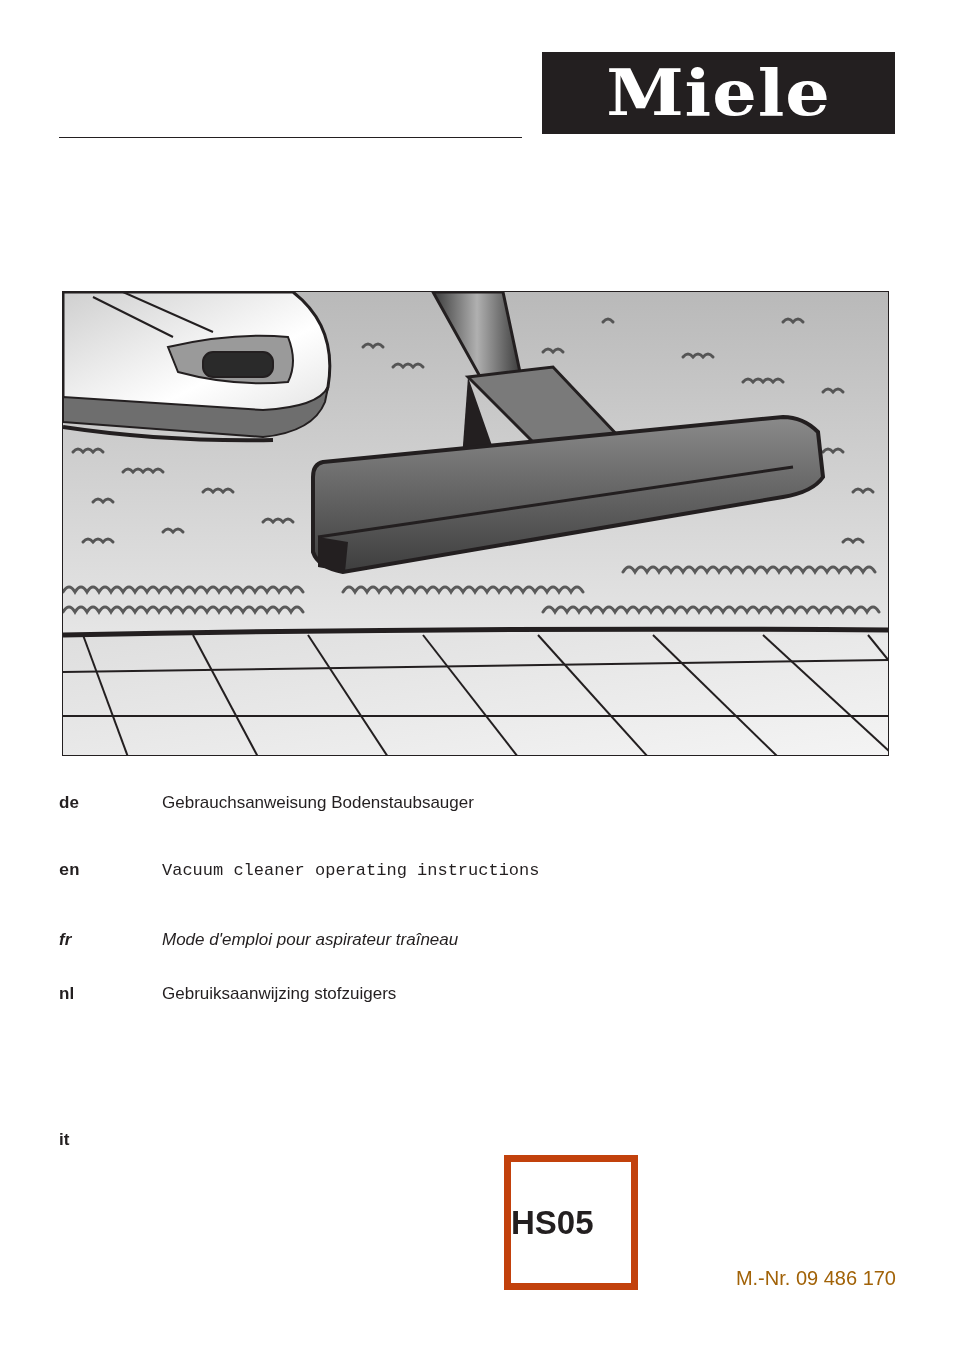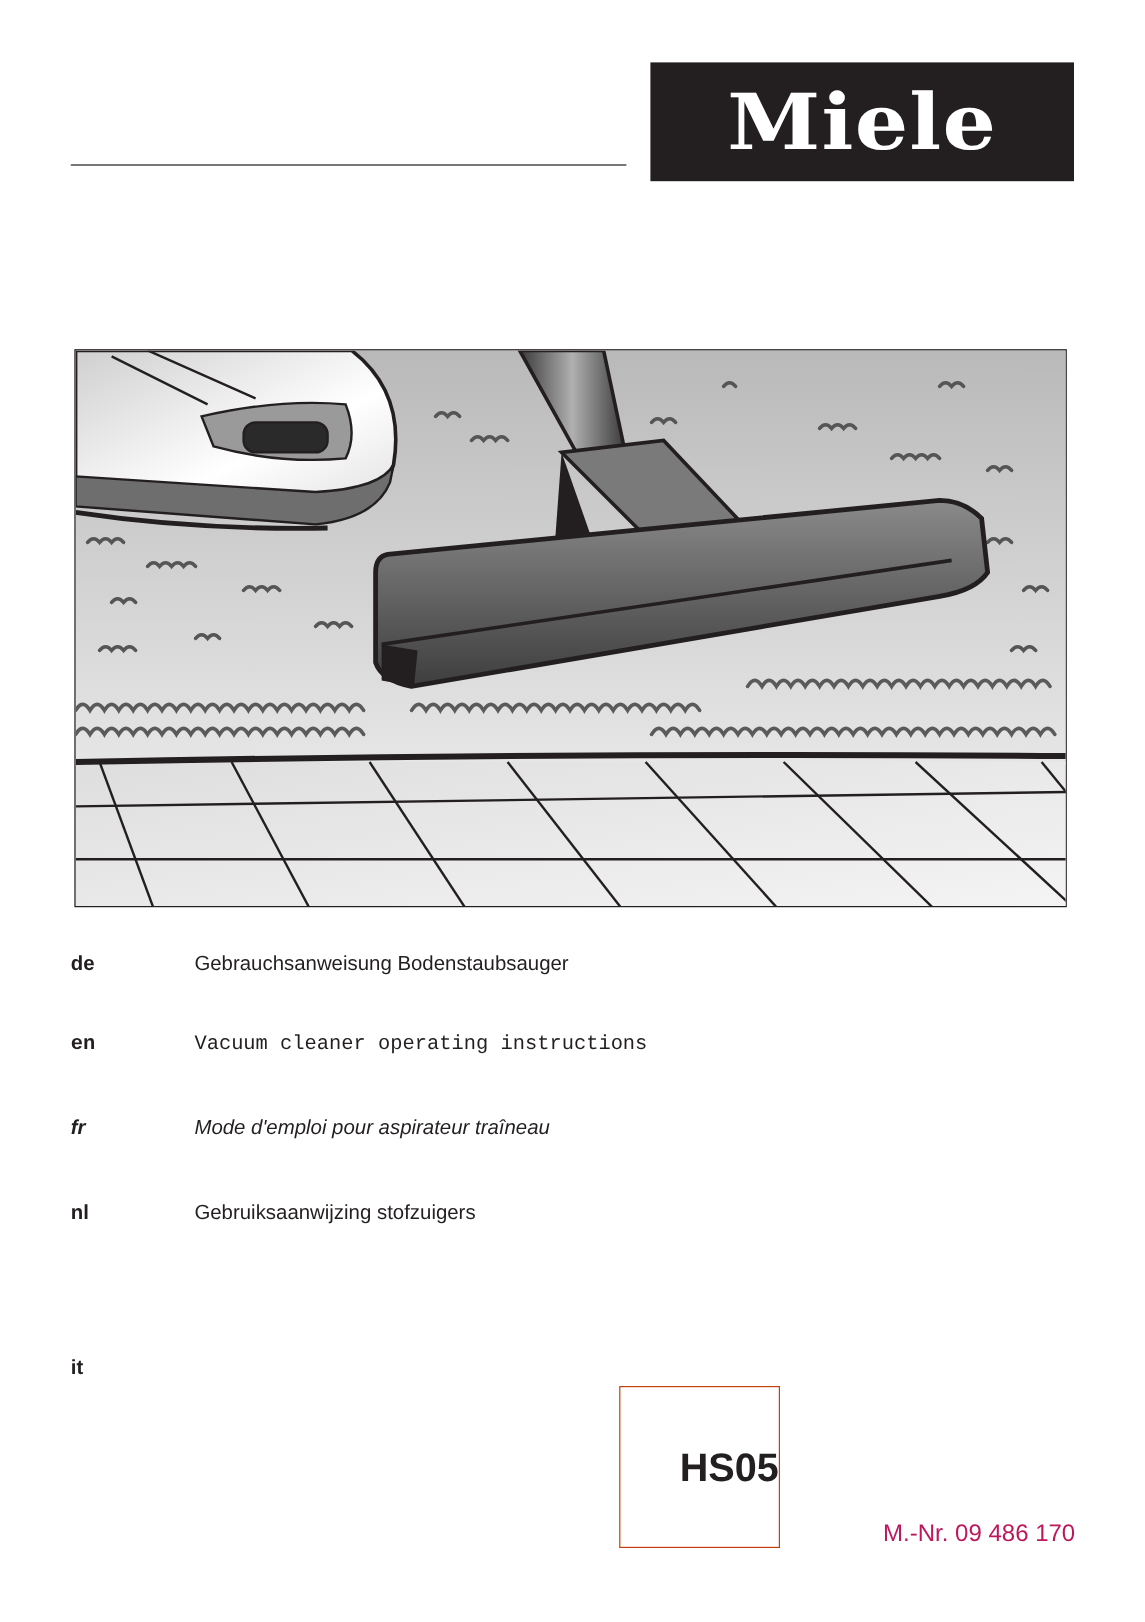--- a/index.html
+++ b/index.html
@@ -1,34 +1,34 @@
 <!DOCTYPE html>
 <html><head>
 <meta charset="utf-8">
 <style>
   html, body { margin:0; padding:0; background:#ffffff; }
   body { width:954px; height:1352px; position:relative; overflow:hidden;
          font-family:"Liberation Sans", sans-serif; color:#231f20; }
   .rule { position:absolute; left:59px; top:137px; width:463px; height:1px; background:#231f20; }
-  .logo { position:absolute; left:542px; top:52px; width:353px; height:99px; background:#231f20;
+  .logo { position:absolute; left:542px; top:52px; width:353px; height:82px; background:#231f20;
           display:flex; align-items:center; justify-content:center; }
   .logo span { color:#ffffff; font-family:"DejaVu Serif", serif; font-weight:bold;
                font-size:70px; letter-spacing:1px; line-height:1; transform:scaleY(0.92); }
   .illus { position:absolute; left:62px; top:291px; width:827px; height:465px;
            border:1px solid #231f20; box-sizing:border-box; overflow:hidden; background:#d6d6d6; }
   .illus svg { display:block; }
   .langs { position:absolute; left:59px; top:786px; }
   .lang-row { position:absolute; left:0; height:34px; width:700px; font-size:17px; line-height:34px; }
   .lang-code { position:absolute; left:0; font-weight:bold; }
   .lang-title { position:absolute; left:103px; white-space:nowrap; }
-  .model-box { position:absolute; left:516px; top:1155px; width:134px; height:135px;
-               border:1px solid #c2410c; box-sizing:border-box; display:flex;
-               align-items:center; justify-content:flex-end; }
+  .model-box { position:absolute; left:504px; top:1155px; width:134px; height:135px;
+               border:7px solid #c2410c; box-sizing:border-box; display:flex;
+               align-items:center; justify-content:flex-start; }
   .model-box span { font-weight:bold; font-size:33px; }
-  .mnr { position:absolute; right:58px; top:1267px; font-size:20px; color:#be185d; }
+  .mnr { position:absolute; right:58px; top:1267px; font-size:20px; color:#a16207; }
 </style>
 </head>
 <body>
 
 <div class="rule"></div>
 
 <div class="logo">
   <span>Miele</span>
 </div>
 
@@ -129,21 +129,21 @@
     <span class="lang-title">Gebrauchsanweisung Bodenstaubsauger</span>
   </div>
   <div class="lang-row" style="top:68px;font-family:Liberation Mono, monospace;">
     <span class="lang-code">en</span>
     <span class="lang-title">Vacuum cleaner operating instructions</span>
   </div>
   <div class="lang-row" style="top:137px;font-style:italic;">
     <span class="lang-code">fr</span>
     <span class="lang-title">Mode d'emploi pour aspirateur traîneau</span>
   </div>
-  <div class="lang-row" style="top:208px;text-decoration:underline;">
+  <div class="lang-row" style="top:191px;text-decoration:underline;">
     <span class="lang-code">nl</span>
     <span class="lang-title">Gebruiksaanwijzing stofzuigers</span>
   </div>
   <div class="lang-row" style="top:289px;margin-top:48px;">
     <span class="lang-code">it</span>
   </div>
 </div>
 
 <div class="model-box">
   <span>HS05</span>

